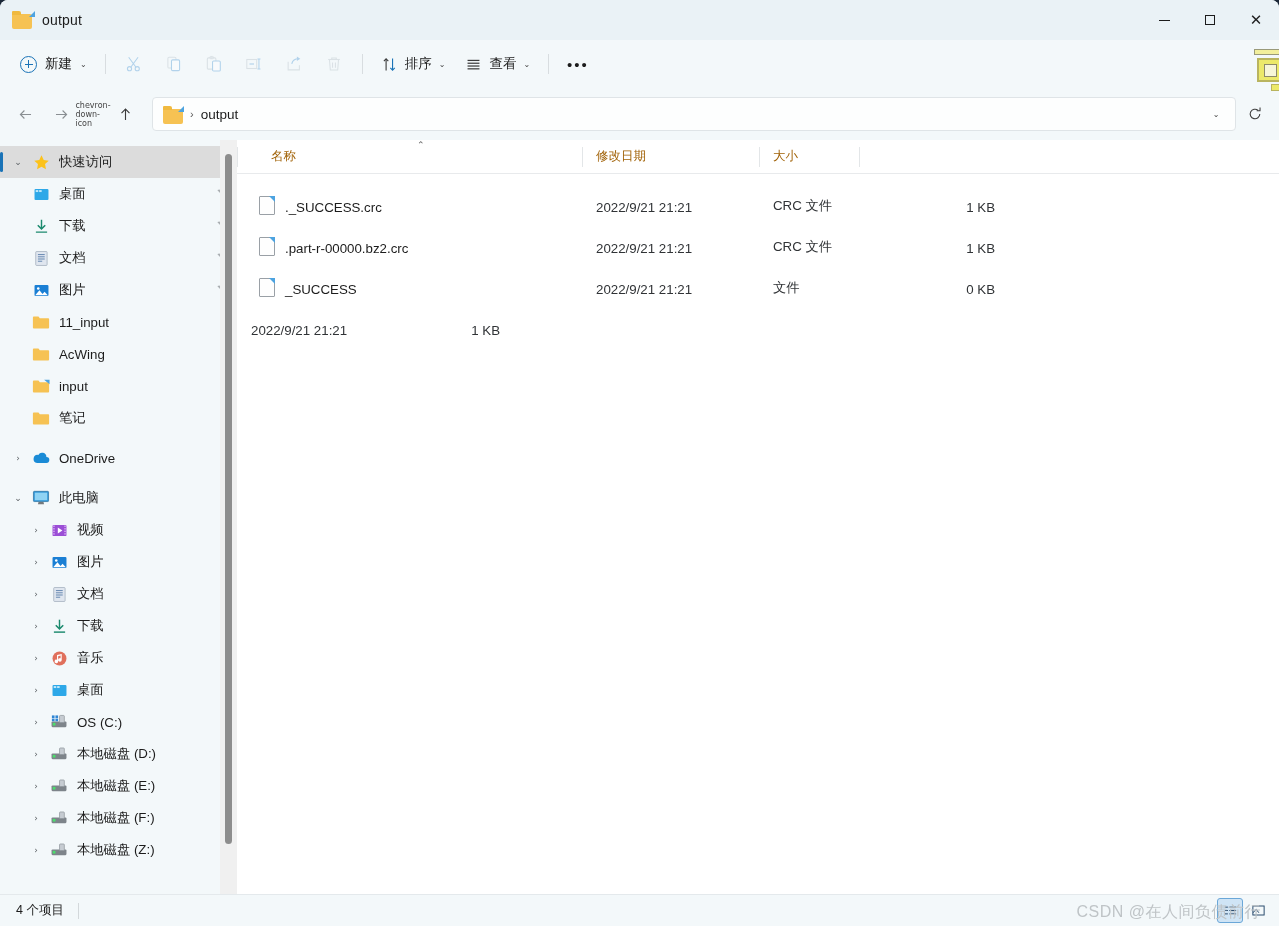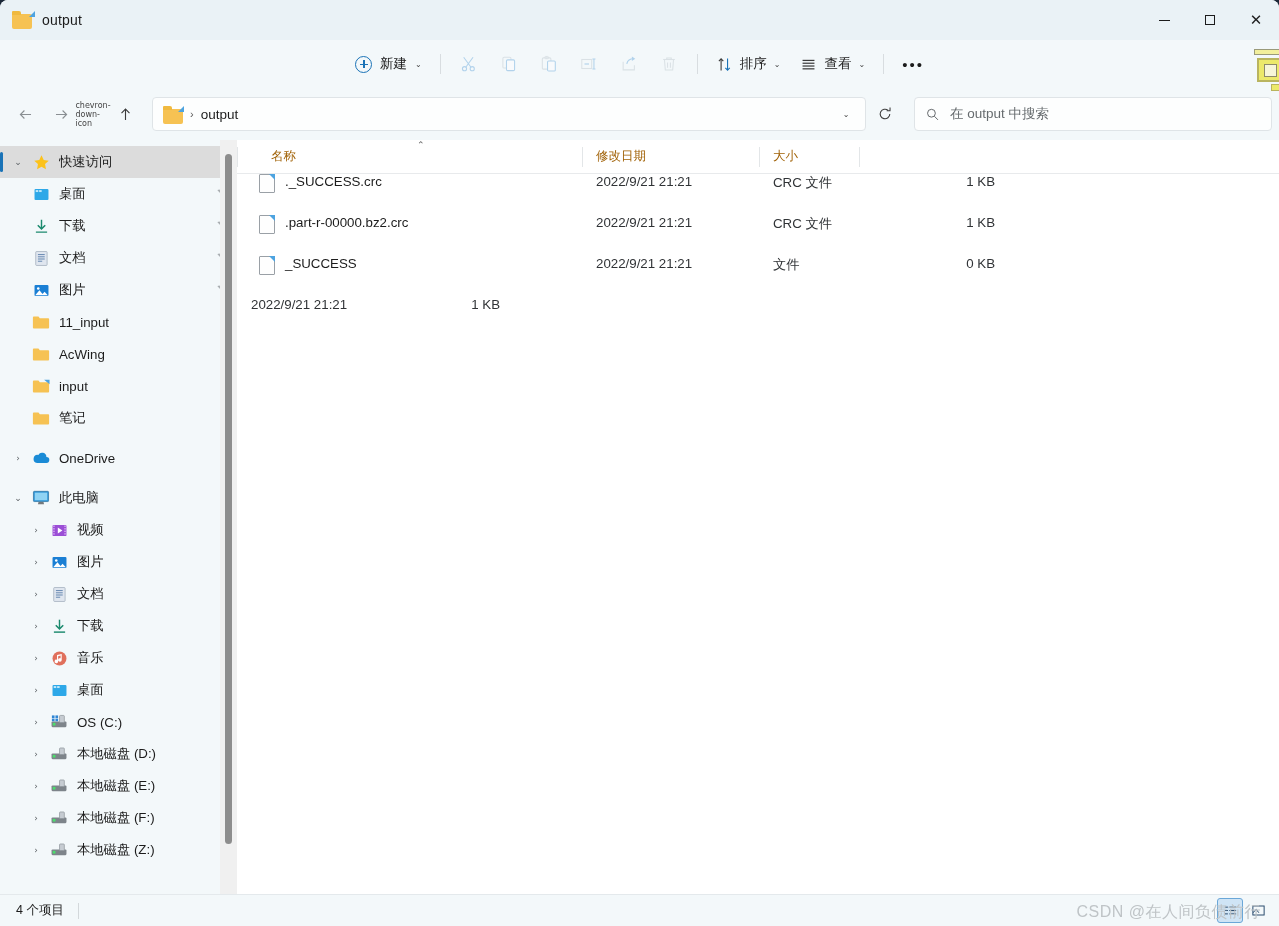--- a/index.html
+++ b/index.html
@@ -63,21 +63,20 @@
   .edge-icon .box { position: absolute; left: 8px; top: 14px; width: 26px; height: 24px; background: #ece96a; border: 2px solid #b9b45f; }
   .edge-icon .box:after { content:""; position:absolute; left:5px; top:4px; width:11px; height:11px; background:#f7f6d8; border:1px solid #8d8a6a; }
   .edge-icon .tail { position: absolute; left: 22px; top: 40px; width: 10px; height: 7px; background: #ece96a; border: 1px solid #b9b45f; }
 
   
   .cmdbar {
     height: 48px; flex: 0 0 48px;
     display: flex; align-items: center;
     padding: 0 10px;
     background: #f3f8fa;
-    justify-content: center;
   }
   .cmd-new {
     display: flex; align-items: center; gap: 8px;
     height: 32px; padding: 0 10px; border-radius: 4px;
     color: #1c1c1c; font-size: 13.5px;
   }
   .plus-circle {
     width: 17px; height: 17px; border-radius: 50%;
     border: 1.3px solid #1a73b7; position: relative; flex:0 0 17px;
   }
@@ -201,21 +200,21 @@
   .col.c-date { width: 177px; flex: 0 0 177px; }
   .col.c-type { width: 150px; flex: 0 0 150px; }
   .col.c-size { width: 100px; flex: 0 0 100px; }
   .col.c-rest { flex: 1; }
 
   .rows { flex: 1; }
   .row {
     height: 41px; display: flex; align-items: center;
     font-size: 13.3px; color: #1c1c1c;
   }
-  .cell { display: flex; align-items: flex-start; height: 41px; }
+  .cell { display: flex; align-items: flex-end; height: 41px; }
   .cell.c-name { width: 345px; flex: 0 0 345px; padding-left: 22px; gap: 10px; }
   .cell.c-date { width: 177px; flex: 0 0 177px; padding-left: 14px; color: #303336; }
   .cell.c-type { width: 150px; flex: 0 0 150px; padding-left: 14px; color: #303336; }
   .cell.c-size { width: 100px; flex: 0 0 100px; padding-left: 14px; justify-content: flex-end; padding-right: 14px; color: #303336; }
 
   .file-ico { width: 16px; height: 19px; position: relative; flex: 0 0 16px; }
   .file-ico .pg {
     position: absolute; inset: 0; background: #fefefe;
     border: 1px solid #9aa0a6; border-radius: 1px;
   }
@@ -416,27 +415,20 @@
       </div>
     </div>
 
     <div class="refresh-btn">
       <svg width="16" height="16" viewBox="0 0 20 20">
         <path d="M16 10 a6 6 0 1 1 -2.1 -4.6" fill="none" stroke="#3b3b3b" stroke-width="1.3"></path>
         <path d="M16.3 1.8 V6 H12.1" fill="none" stroke="#3b3b3b" stroke-width="1.3"></path>
       </svg>
     </div>
 
-    <div class="searchbox">
-      <svg width="15" height="15" viewBox="0 0 20 20">
-        <circle cx="8.6" cy="8.3" r="5.2" fill="none" stroke="#5c6063" stroke-width="1.25"></circle>
-        <path d="M12.6 12.4 L17.3 17.2" stroke="#5c6063" stroke-width="1.25" fill="none"></path>
-      </svg>
-      <span class="search-ph">在 output 中搜索</span>
-    </div>
   </div>
 
   <div class="body">
 
     <div class="sidebar">
 
       <div class="nav-item lvl0 selected">
         <span class="twisty">⌄</span>
         <span class="nav-ico">
           <svg width="17" height="17" viewBox="0 0 20 20">

